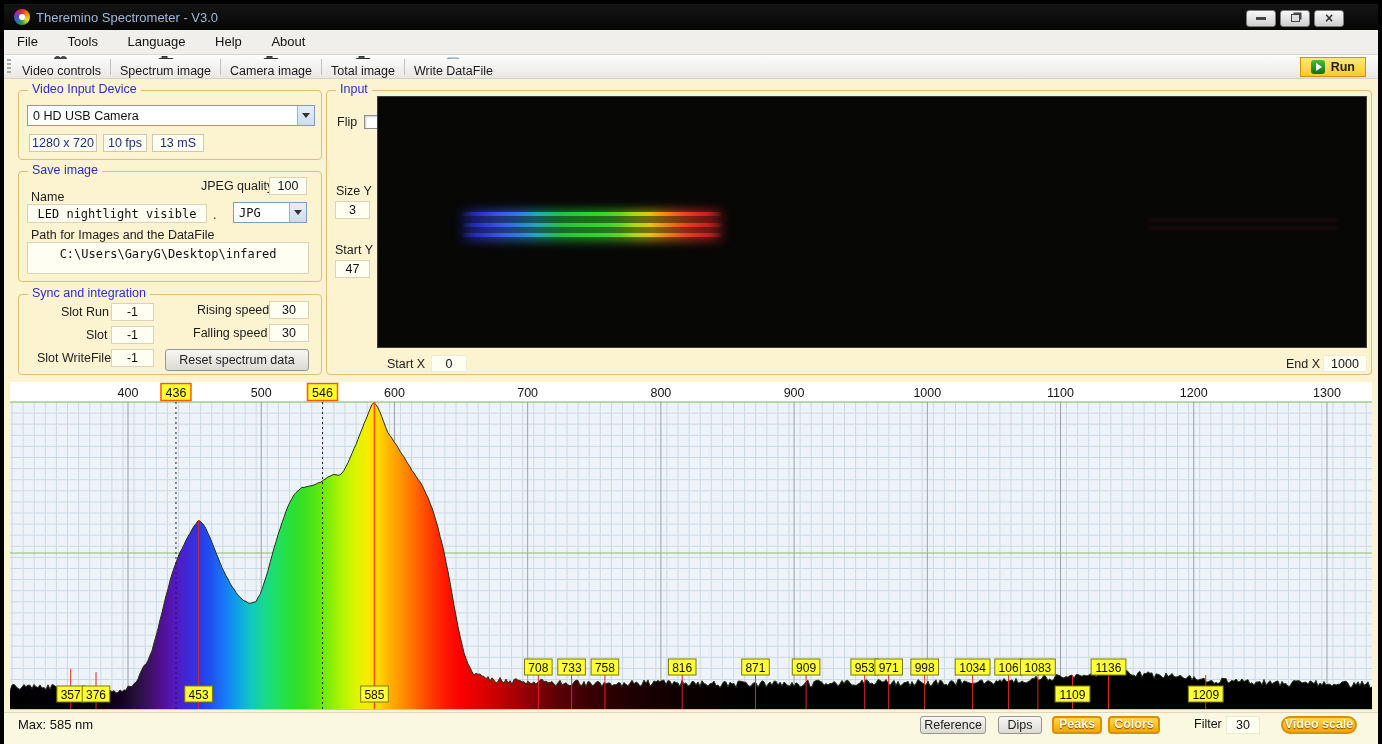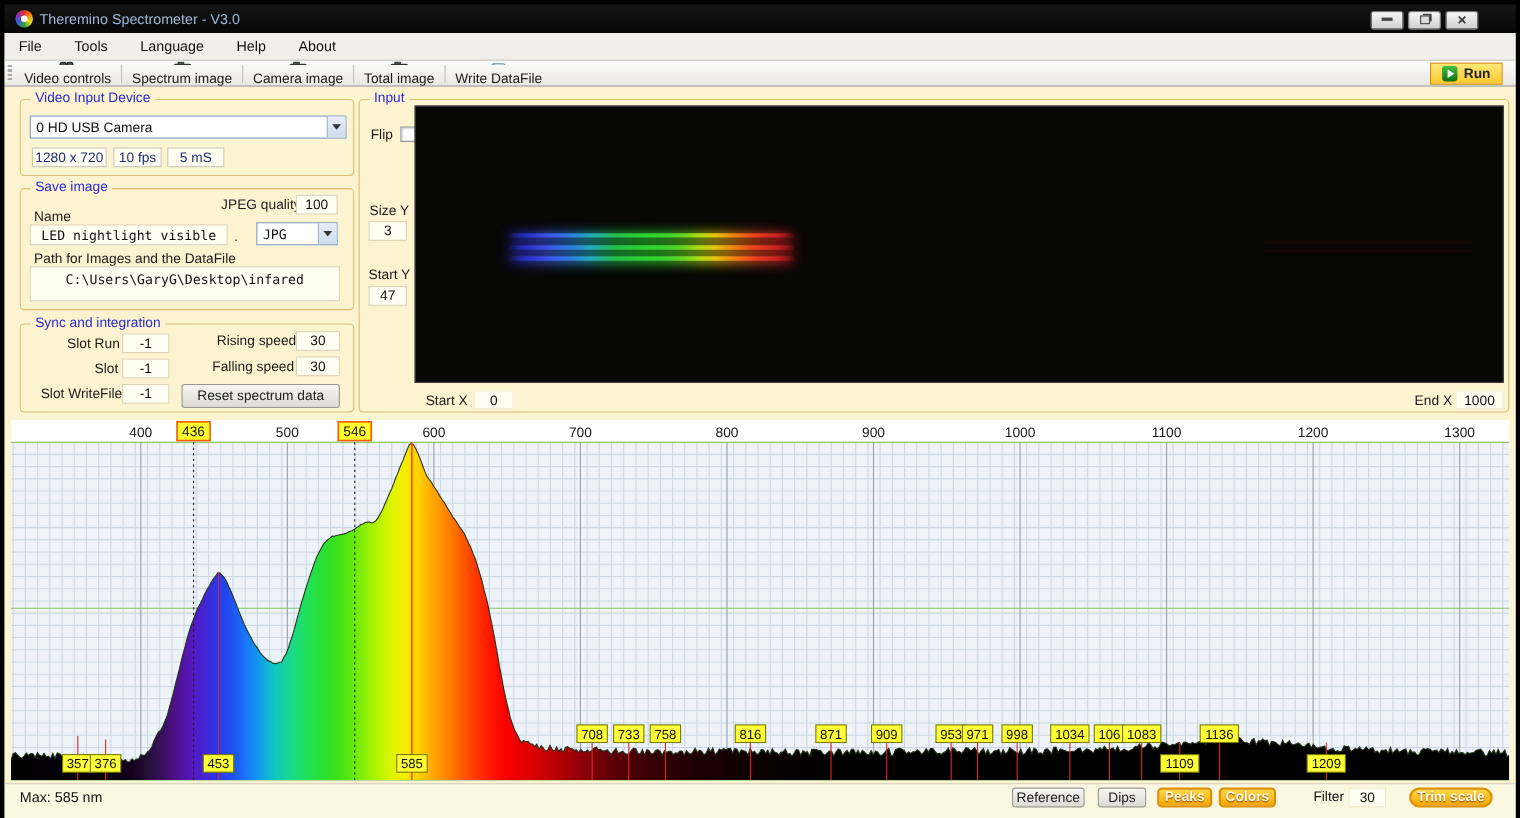--- a/index.html
+++ b/index.html
@@ -137,21 +137,21 @@
     <div class="group" style="left:14px;top:11px;width:304px;height:70px;">
       <span class="group-label">Video Input Device</span>
       <div class="combo" style="left:8px;top:14px;width:288px;height:21px;">
         <span class="cv">0 HD USB Camera</span>
         <span class="arrowbtn">
             <span class="tri"></span>
           </span>
       </div>
       <span class="bluebox" style="left:10px;top:43px;width:68px;height:18px;">1280 x 720</span>
       <span class="bluebox" style="left:84px;top:43px;width:44px;height:18px;">10 fps</span>
-      <span class="bluebox" style="left:133px;top:43px;width:52px;height:18px;">5 mS</span>
+      <span class="bluebox" style="left:133px;top:43px;width:52px;height:18px;">13 mS</span>
     </div>
 
     <div class="group" style="left:14px;top:92px;width:304px;height:111px;">
       <span class="group-label">Save image</span>
       <span class="lbl" style="left:182px;top:7px;">JPEG quality</span>
       <span class="valbox" style="left:250px;top:5px;width:38px;height:18px;">100</span>
       <span class="lbl" style="left:12px;top:18px;">Name</span>
       <span class="valbox mono" style="left:8px;top:32px;width:180px;height:19px;line-height:18px;">LED nightlight visible</span>
       <span class="lbl" style="left:194px;top:36px;">.</span>
       <div class="combo" style="left:214px;top:30px;width:74px;height:21px;">
@@ -497,16 +497,16 @@
   </div>
 
   <div id="statusbar" class="abs">
     <span class="abs" style="left:14px;top:4px;">Max: 585 nm</span>
     <span class="graybtn" style="left:916px;top:3px;width:66px;height:18px;line-height:16px;">Reference</span>
     <span class="graybtn" style="left:994px;top:3px;width:44px;height:18px;line-height:16px;">Dips</span>
     <span class="goldbtn" style="left:1048px;top:3px;width:50px;height:18px;line-height:13px;">Peaks</span>
     <span class="goldbtn" style="left:1104px;top:3px;width:52px;height:18px;line-height:13px;">Colors</span>
     <span class="abs" style="left:1190px;top:4px;font-size:12.5px;">Filter</span>
     <span class="valbox" style="left:1222px;top:3px;width:34px;height:18px;border-color:#efe9cc;">30</span>
-    <span class="goldbtn" style="left:1277px;top:3px;width:76px;height:18px;line-height:13px;border-radius:9px;">Trim scale</span>
+    <span class="goldbtn" style="left:1277px;top:3px;width:76px;height:18px;line-height:13px;border-radius:9px;">Video scale</span>
   </div>
 
 </div>
 
 </body></html>

